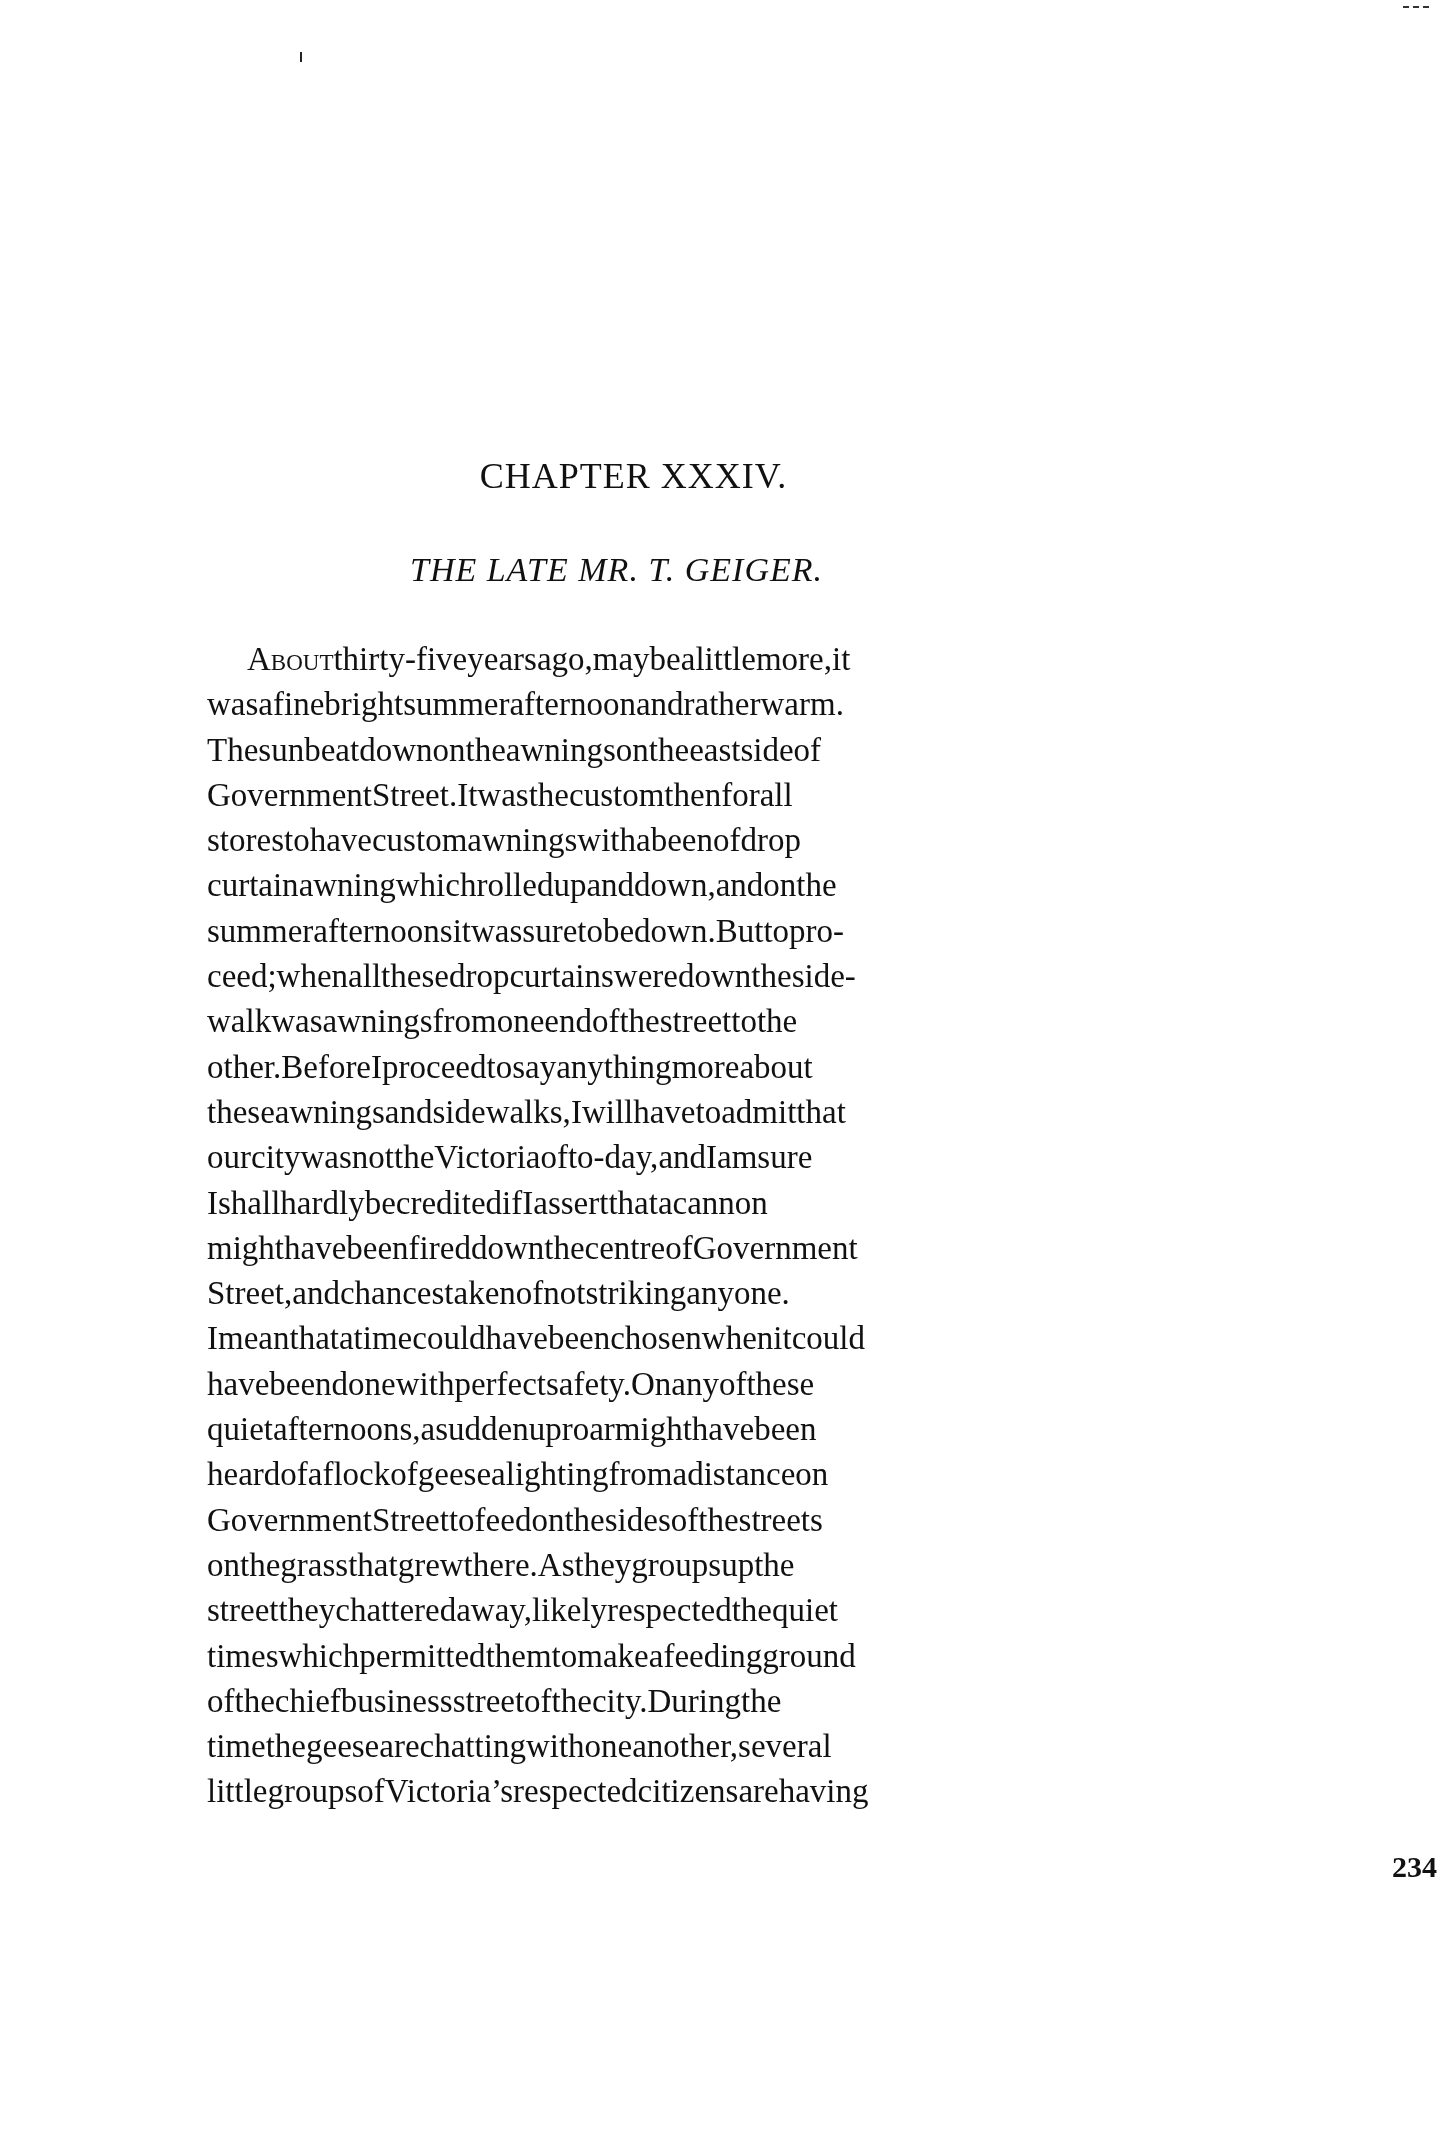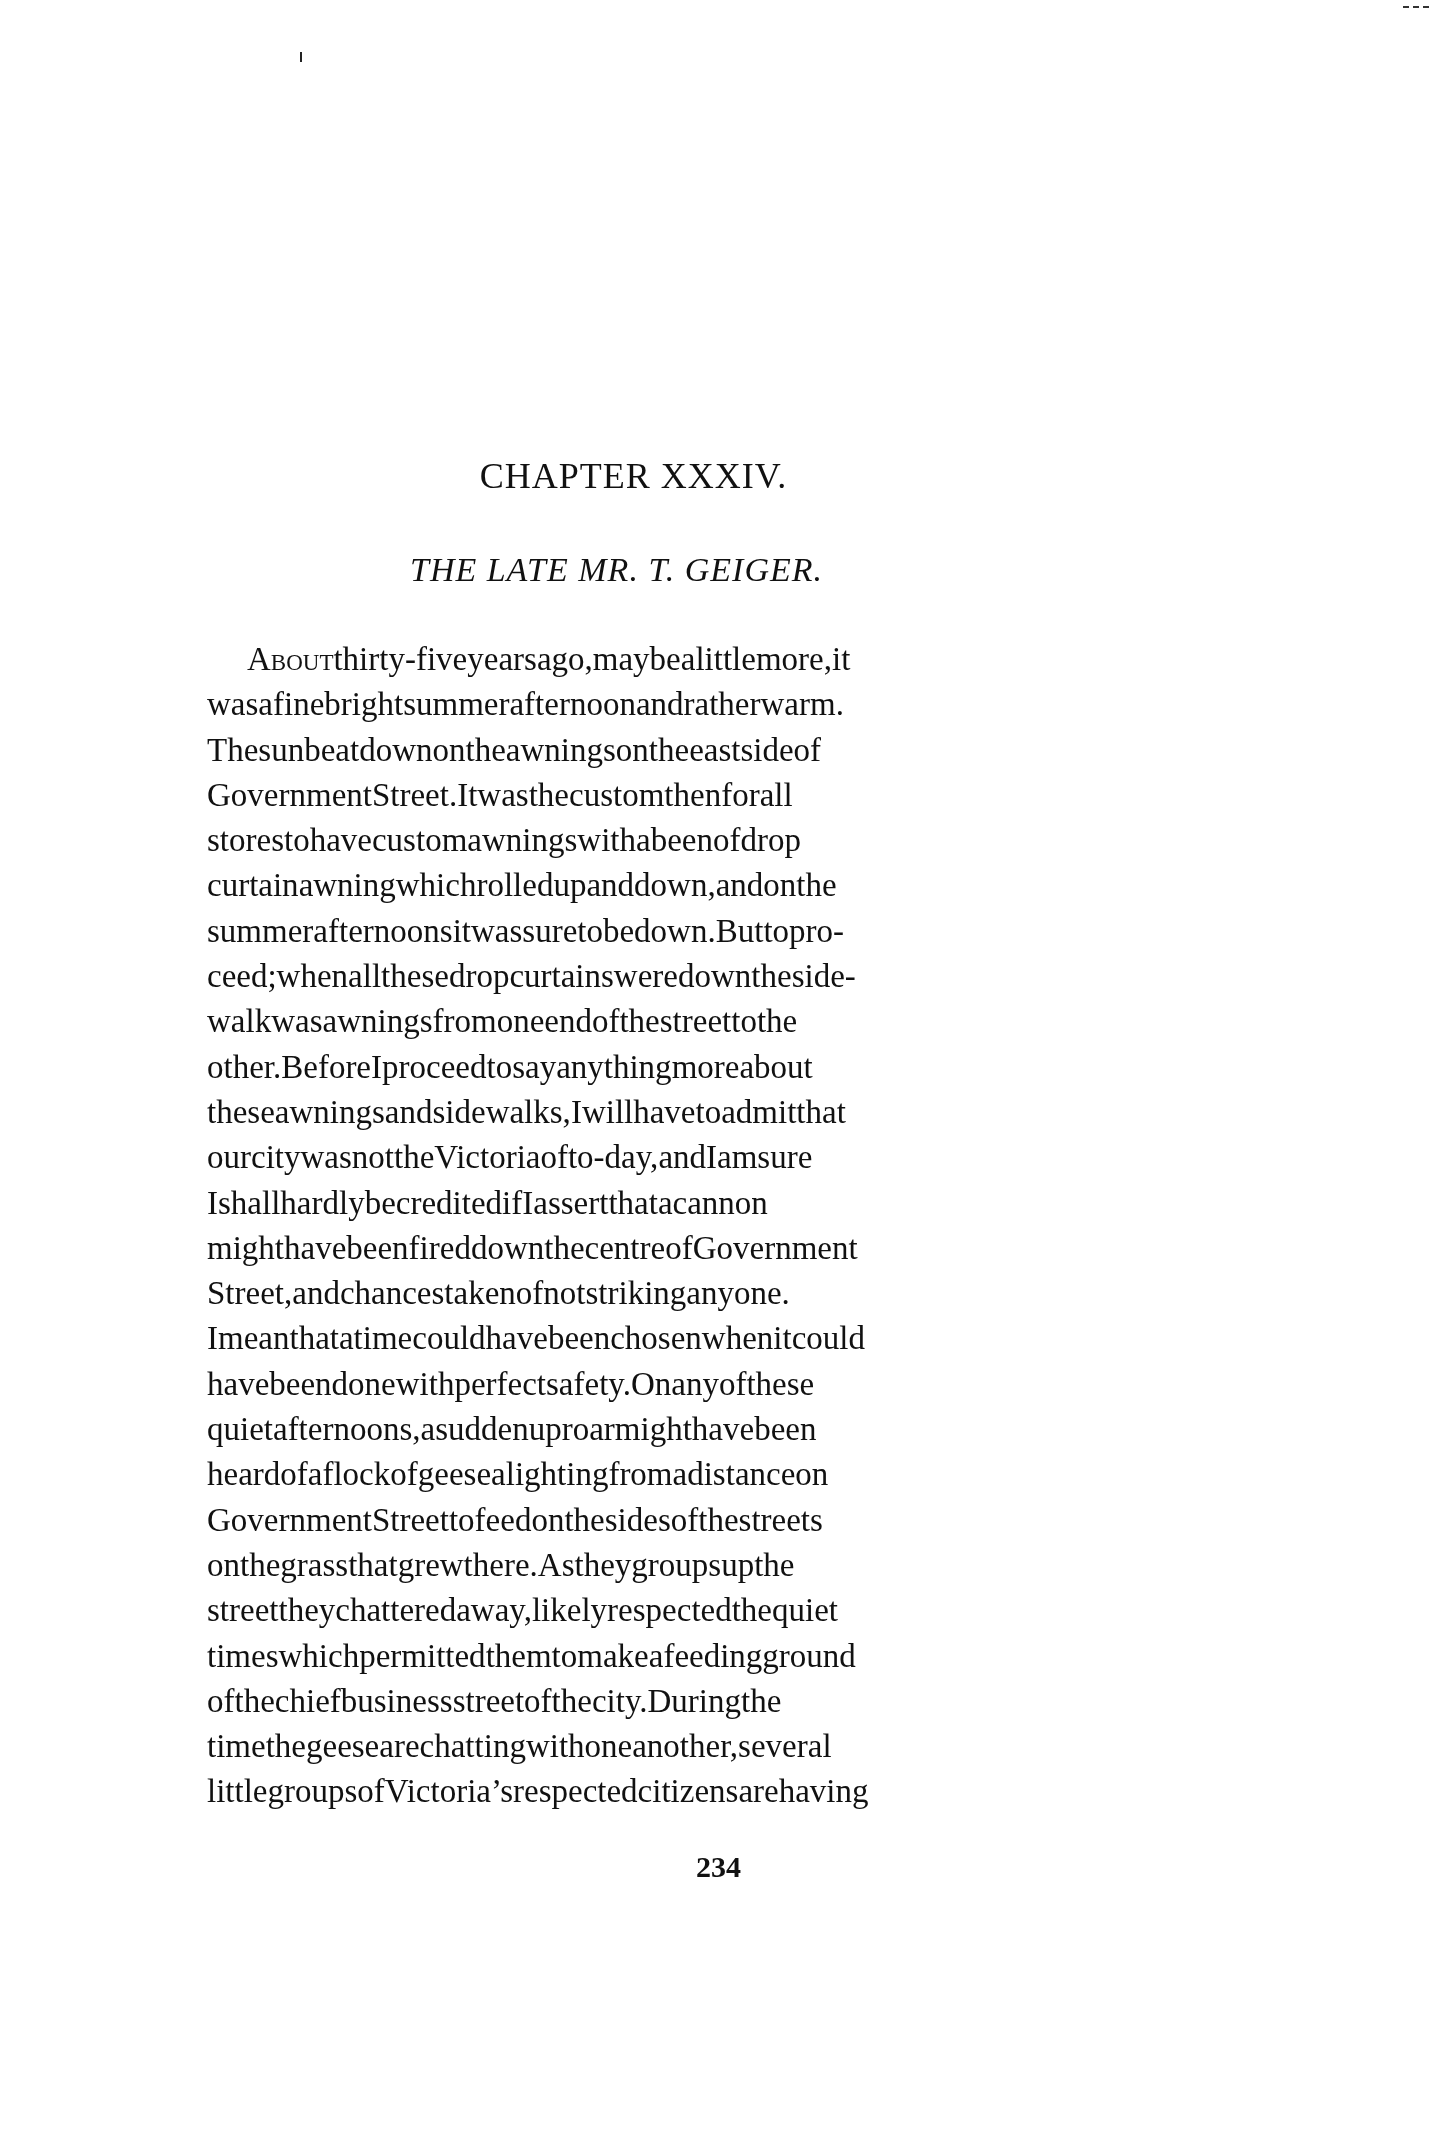--- a/index.html
+++ b/index.html
@@ -3,21 +3,21 @@
 <meta charset="utf-8">
 <style>
   html, body { margin: 0; padding: 0; background: #ffffff; }
   body { width: 1437px; height: 2151px; position: relative; overflow: hidden; font-family: "DejaVu Serif", "Liberation Serif", serif; color: #111; }
   .chapter { position: absolute; top: 455px; left: 0; width: 1267px; text-align: center; font-size: 36px; letter-spacing: 1px; font-family: "Liberation Serif", serif; }
   .subtitle { position: absolute; top: 551px; left: 0; width: 1233px; text-align: center; font-size: 34px; font-style: italic; letter-spacing: 1px; font-family: "Liberation Serif", serif; }
   .body { position: absolute; top: 637px; left: 207px; width: 998px; }
   .line { height: 45.3px; font-size: 33px; line-height: 45.3px; text-align: justify; text-align-last: justify; white-space: nowrap; font-family: "Liberation Serif", serif; display: flex; }
   .line.first { padding-left: 40px; }
   .sc { font-variant: small-caps; }
-  .pageno { position: absolute; top: 1850px; left: 0; width: 1437px; text-align: center; font-size: 30px; font-weight: bold; font-family: "Liberation Serif", serif; }
+  .pageno { position: absolute; top: 1850px; left: 0; width: 1437px; text-align: right; font-size: 30px; font-weight: bold; font-family: "Liberation Serif", serif; }
   .speck { position: absolute; background: #222; }
   .corner-mark { position: absolute; top: 6px; right: 8px; width: 26px; height: 3px; border-top: 2px dashed #333; }
 </style>
 </head>
 <body>
 
 <div class="corner-mark"></div>
 <div class="speck" style="top:52px;left:300px;width:2px;height:10px;"></div>
 
 <div class="chapter">CHAPTER XXXIV.</div>

